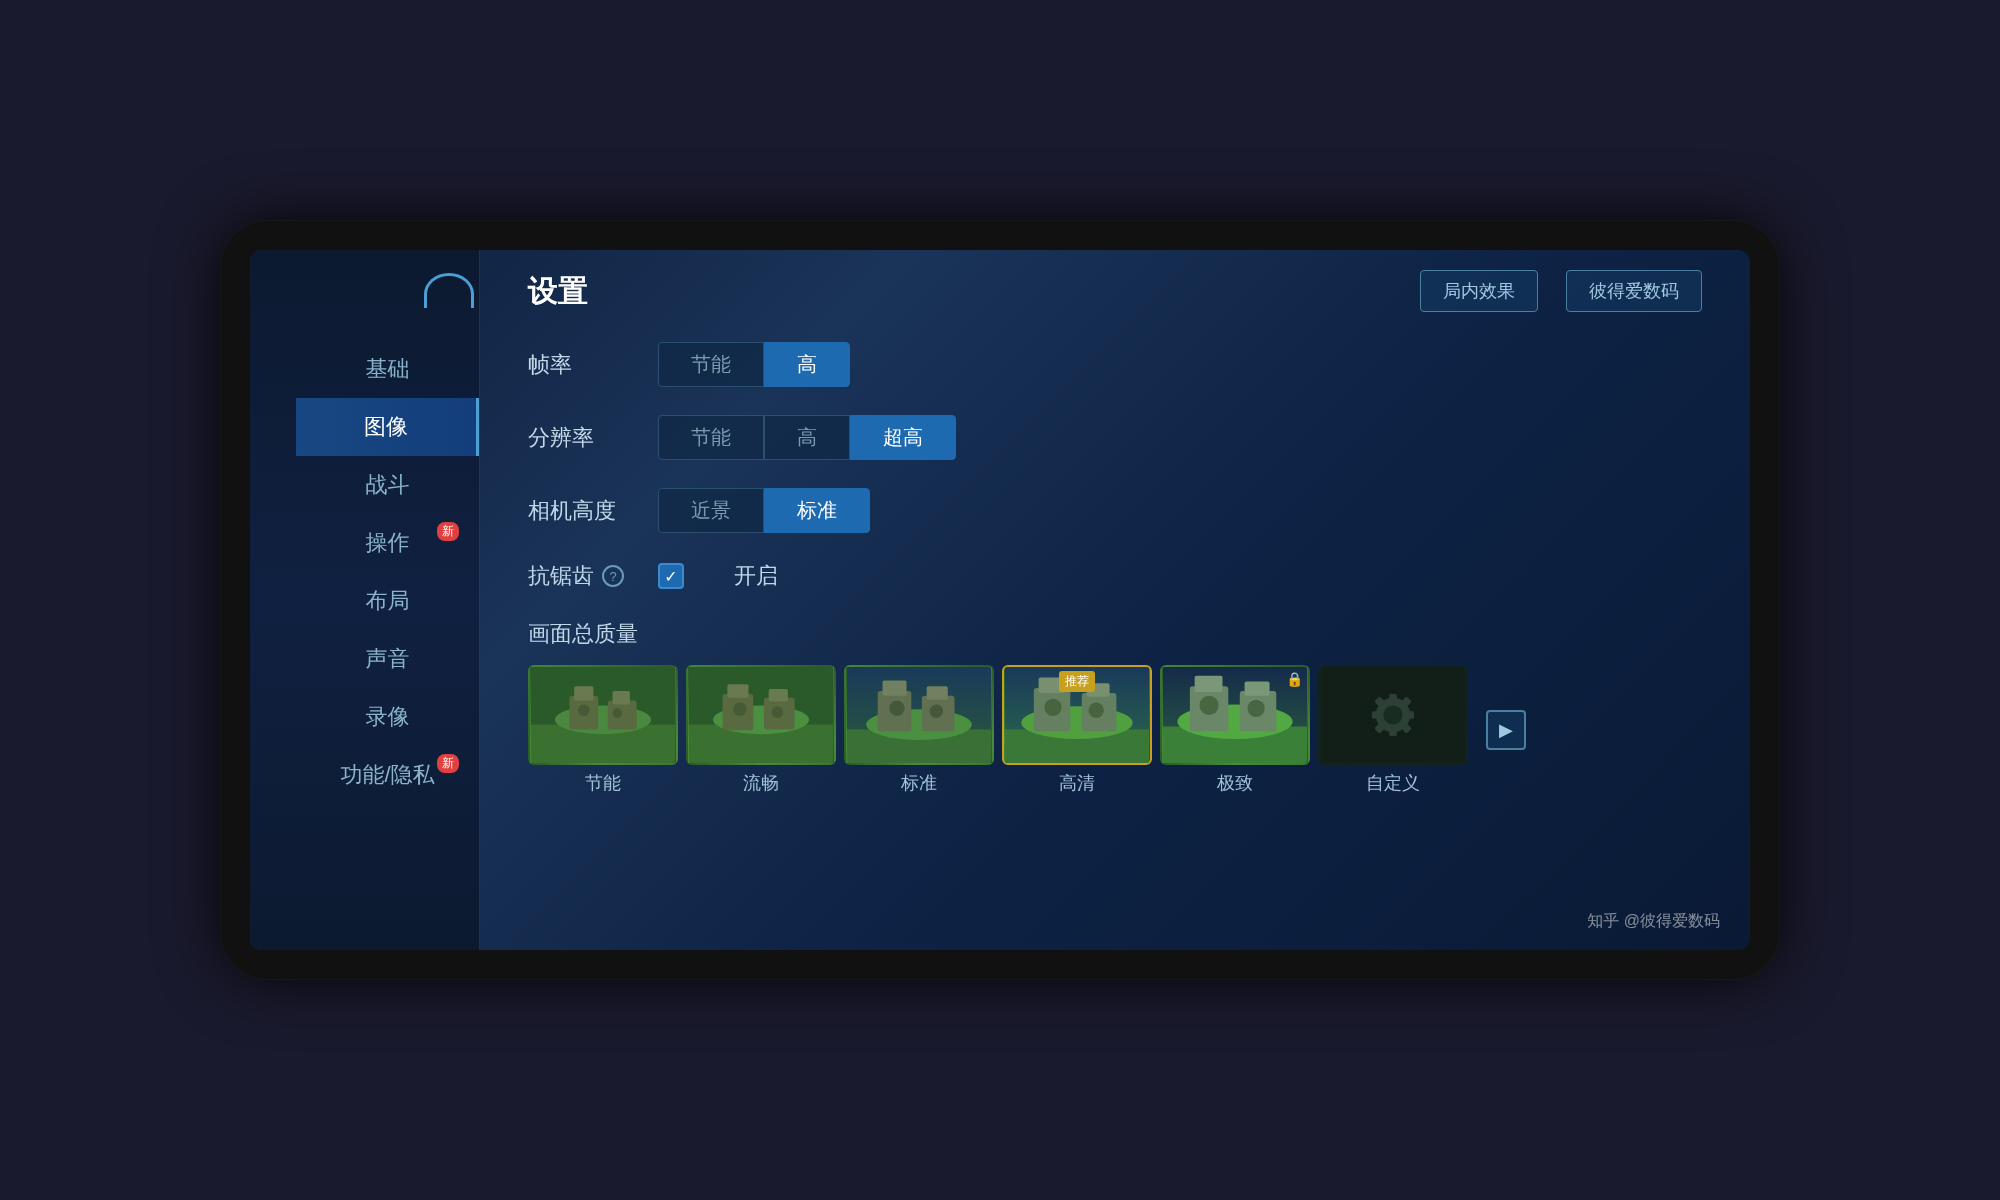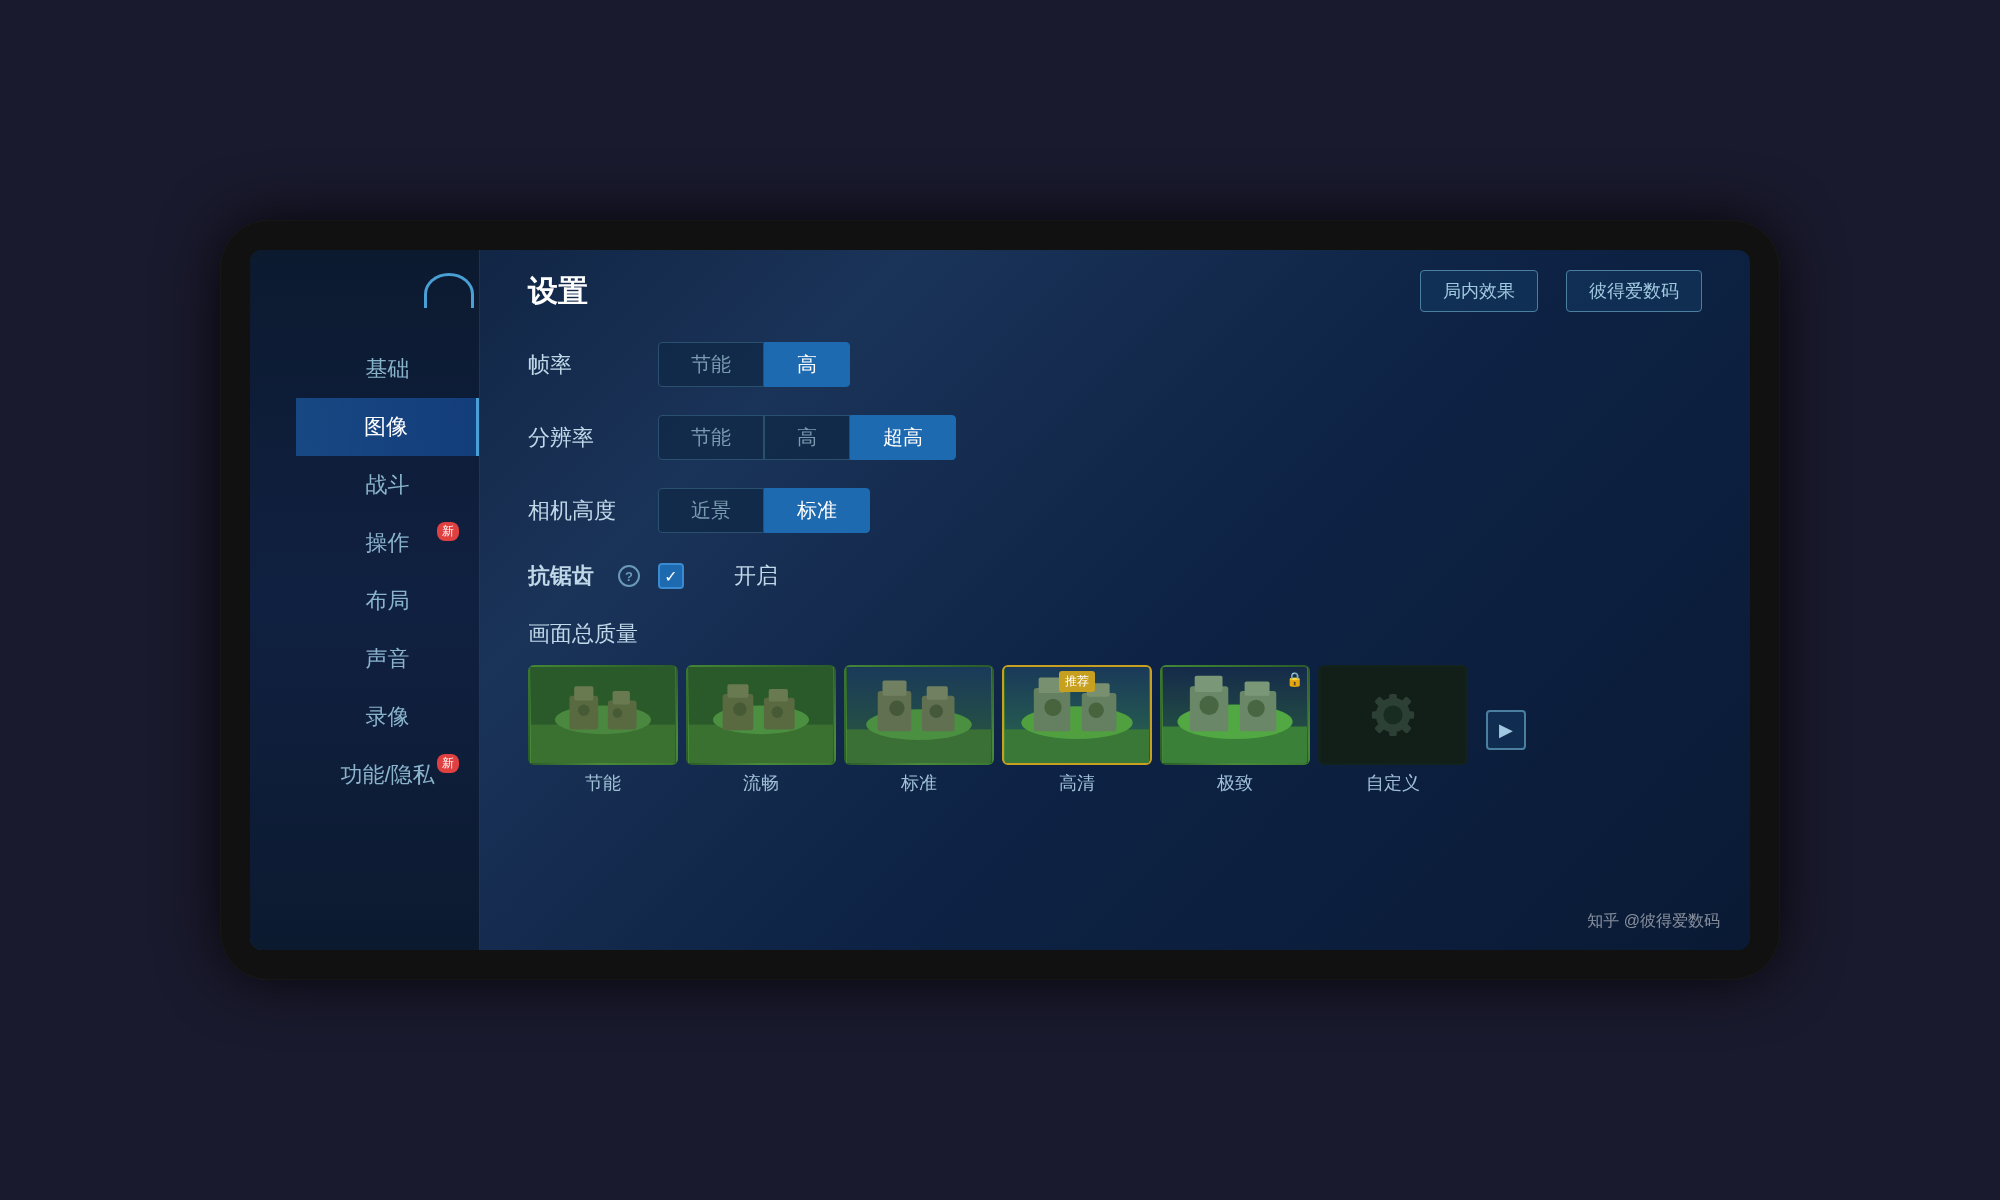--- a/index.html
+++ b/index.html
@@ -147,22 +147,21 @@
     .setting-label {
       width: 130px;
       color: #c0d8e8;
       font-size: 22px;
       flex-shrink: 0;
     }
 
     .setting-label-with-icon {
       display: flex;
       align-items: center;
-      gap: 24px;
-      font-weight: bold;
+      gap: 8px;
     }
 
     .help-icon {
       width: 22px;
       height: 22px;
       border: 2px solid #6a9ab8;
       border-radius: 50%;
       display: flex;
       align-items: center;
       justify-content: center;

